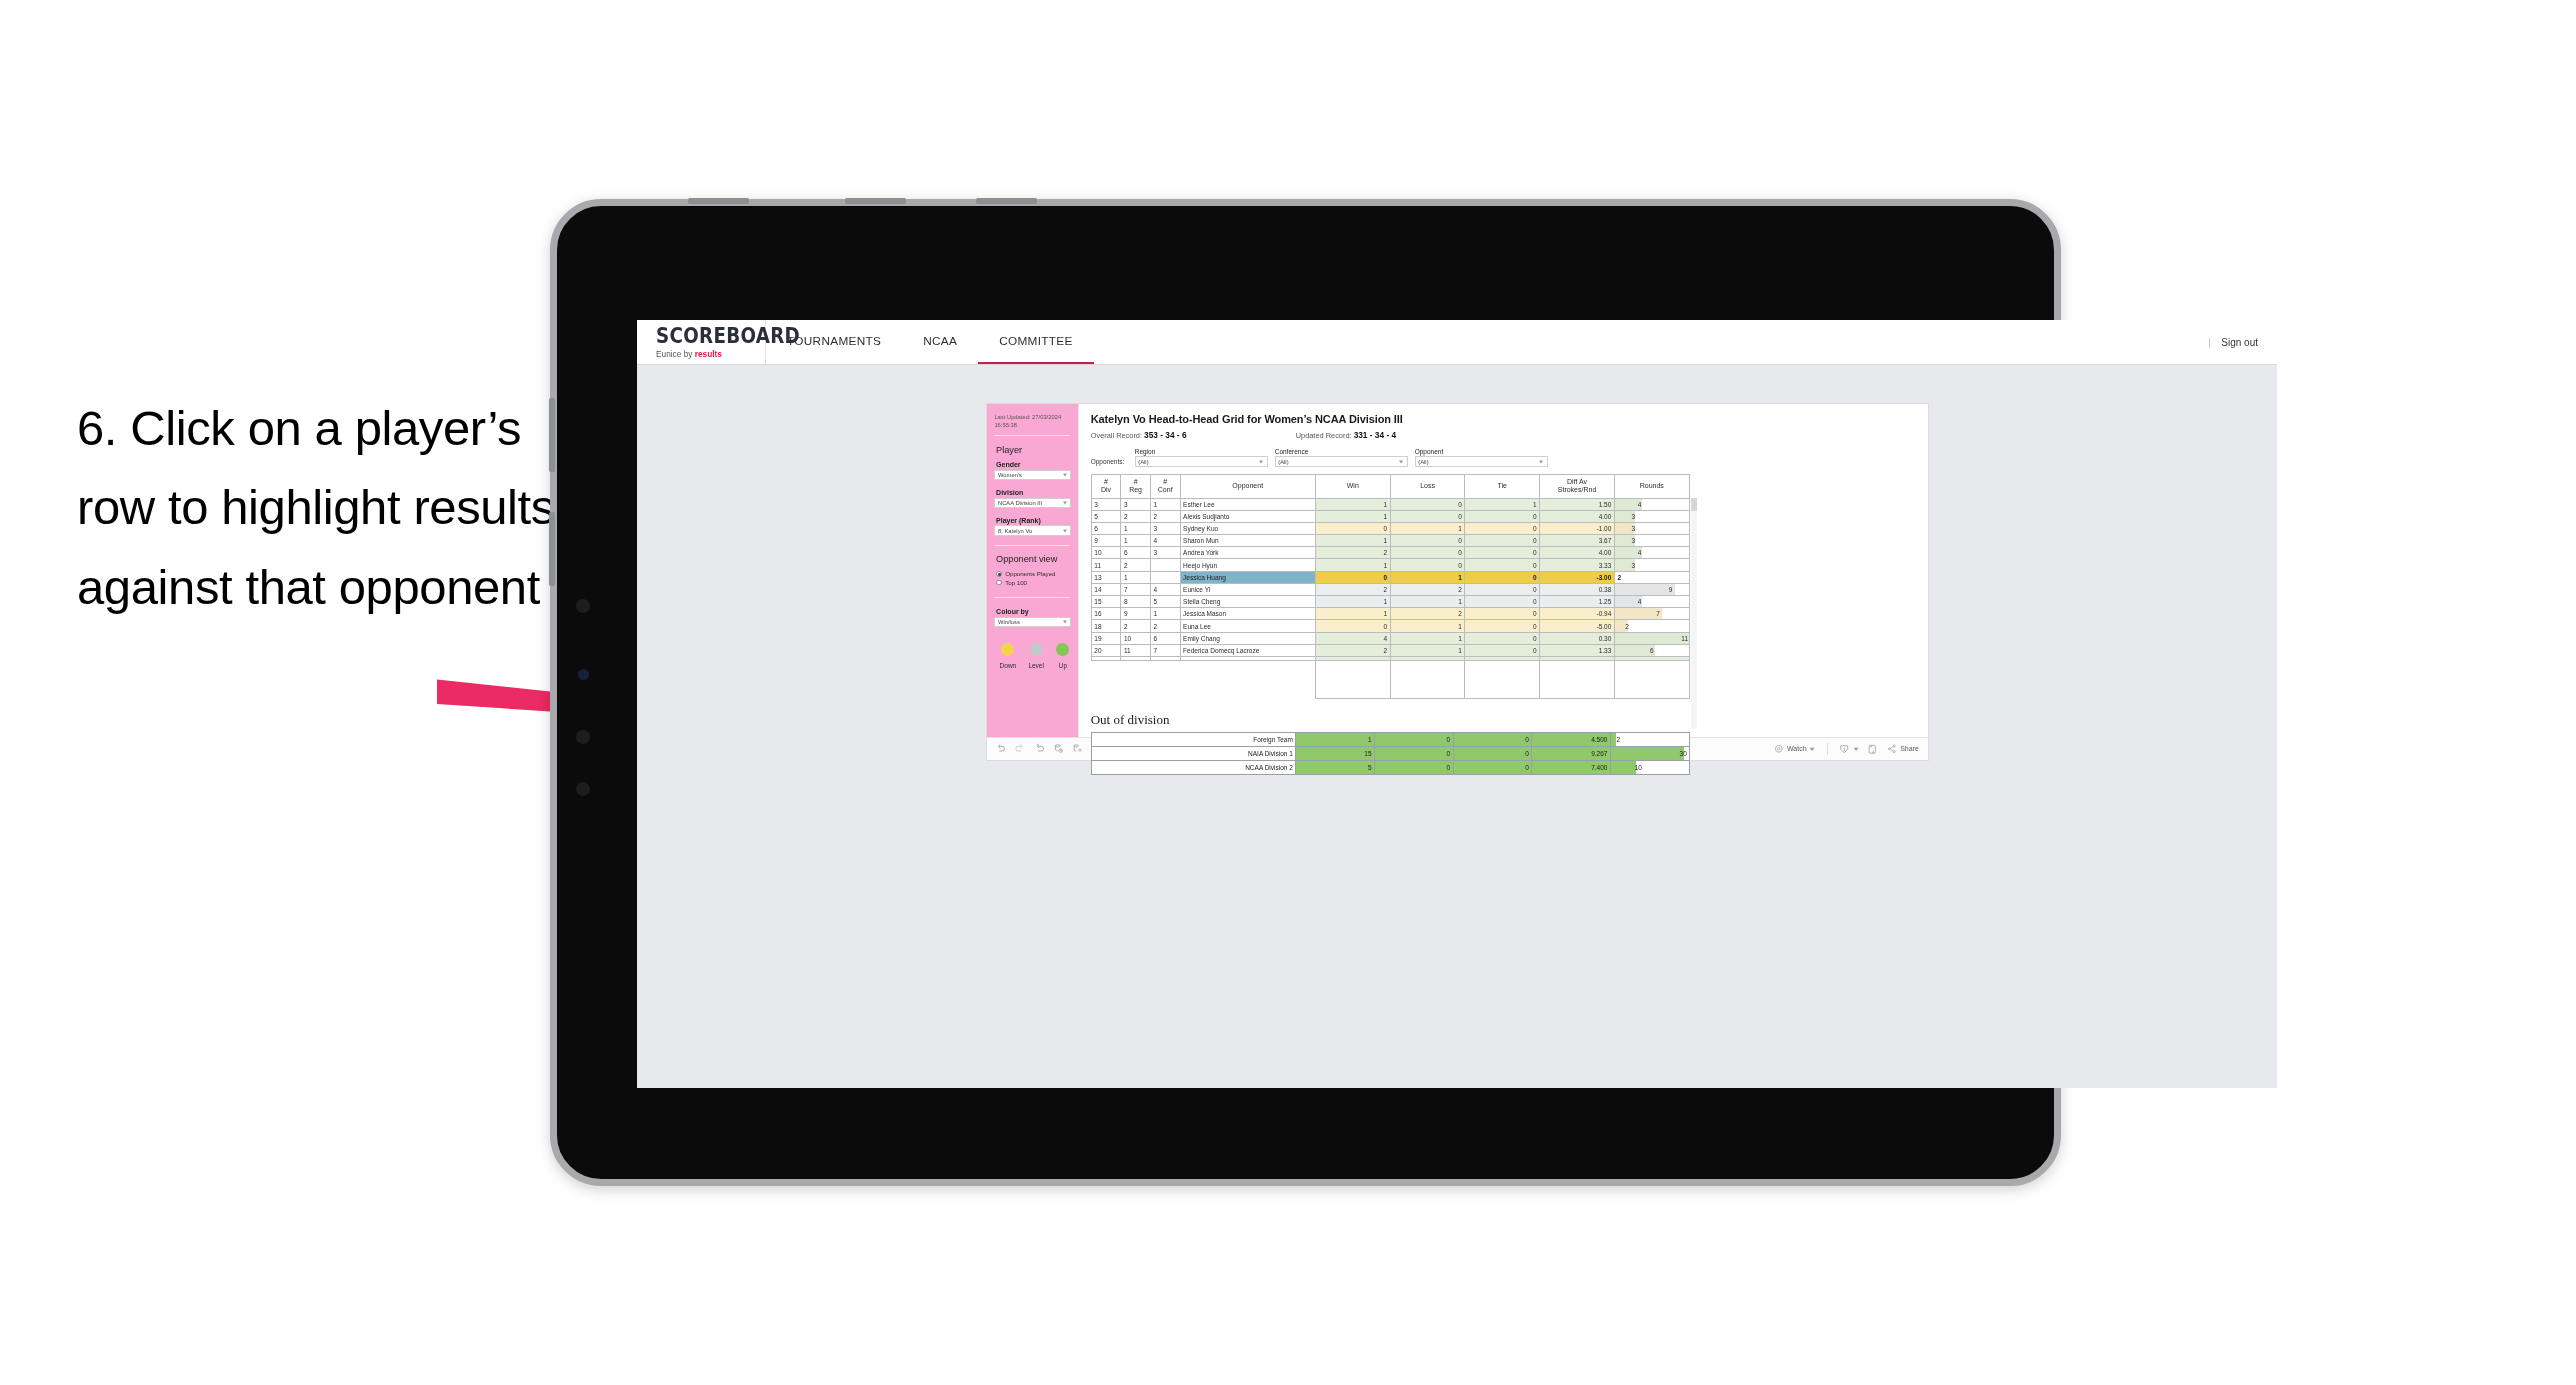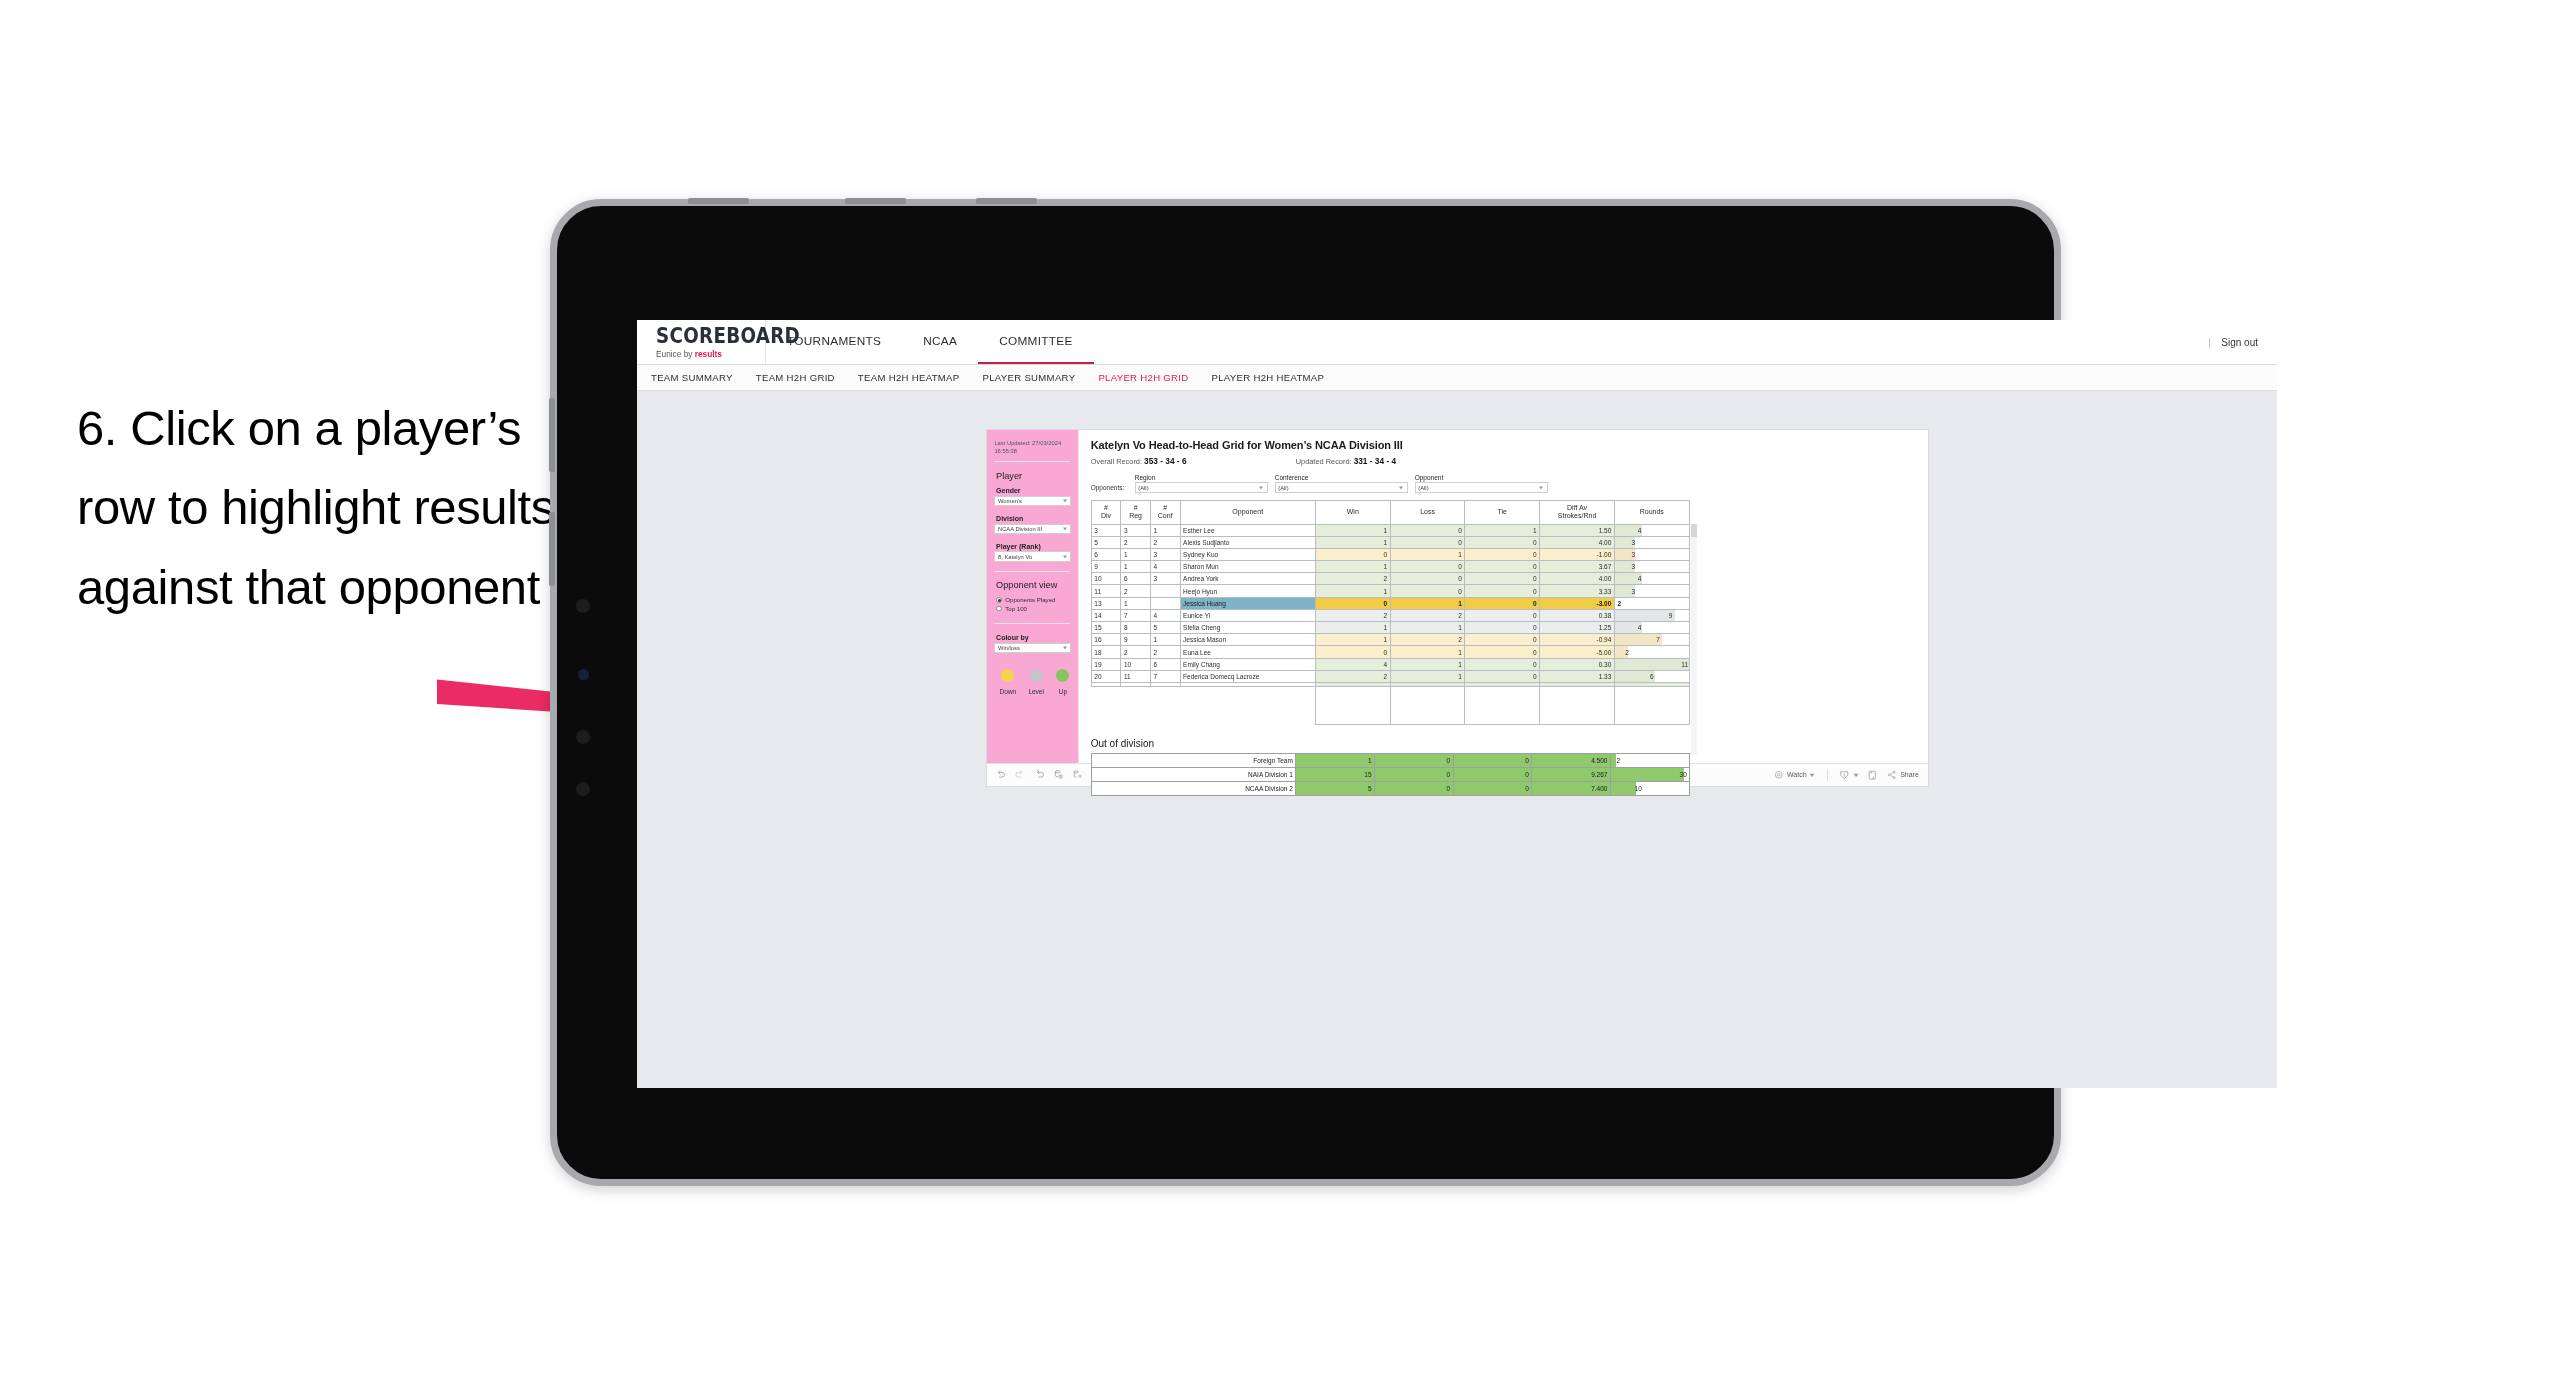--- a/index.html
+++ b/index.html
@@ -273,21 +273,21 @@
     position: absolute; right: -7px; top: 24.5px;
     width: 6.1px; height: 231px;
     background: #f4f5f7;
   }
   #tbl-thumb {
     position: absolute; top: 0; left: 0; width: 6.1px; height: 12.2px;
     background: #d4d6d9;
   }
 
   
-  #ood-title { font-size: 10px; color: #1a1a1a; margin: 12.2px 0 4.4px 0; }
+  #ood-title { font-size: 13px; color: #1a1a1a; margin: 12.2px 0 4.4px 0; font-family: Liberation Serif, serif; }
   table.ood { border-collapse: collapse; width: 599px; table-layout: fixed; font-size: 6.5px; }
   table.ood td {
     border: 0.9px solid #9aa0a6; height: 14px; padding: 0 2.6px;
     color: #1b1b1b;
   }
   .ood-name { width: 138px; text-align: right; background: #fff; }
   .ood-num { width: 53px; text-align: right; background: #8fc96b; }
   .ood-rounds { width: 53px; text-align: left; position: relative; background: #fff; }
   .ood-bar { position: absolute; left: 0; top: 0; bottom: 0; background: #8fc96b; }
 
@@ -336,28 +336,20 @@
       </div>
       <div class="nav-tab">TOURNAMENTS</div>
       <div class="nav-tab">NCAA</div>
       <div class="nav-tab active">COMMITTEE</div>
       <div id="nav-right">
         <span id="nav-sep">|</span>
         <span>Sign out</span>
       </div>
     </div>
 
-    <div id="sub-nav">
-      <div class="sub-tab">TEAM SUMMARY</div>
-      <div class="sub-tab">TEAM H2H GRID</div>
-      <div class="sub-tab">TEAM H2H HEATMAP</div>
-      <div class="sub-tab">PLAYER SUMMARY</div>
-      <div class="sub-tab active">PLAYER H2H GRID</div>
-      <div class="sub-tab">PLAYER H2H HEATMAP</div>
-    </div>
 
     <div id="dash-area">
       <div id="card">
         <div id="card-body">
 
           <div id="sidebar">
             <div id="last-updated">Last Updated: 27/03/2024 16:55:38</div>
 
             <div class="sb-h">Player</div>
 

